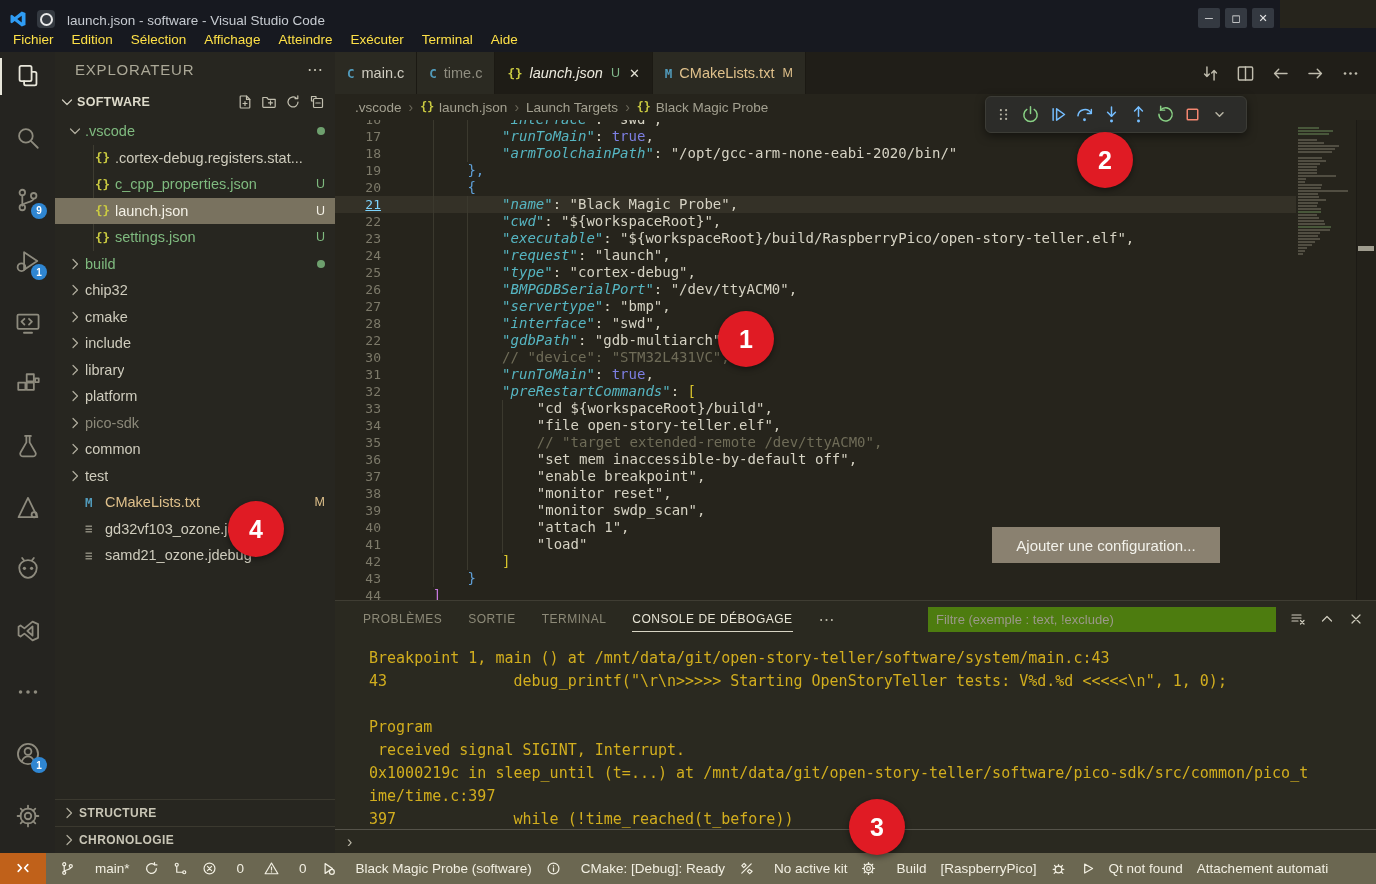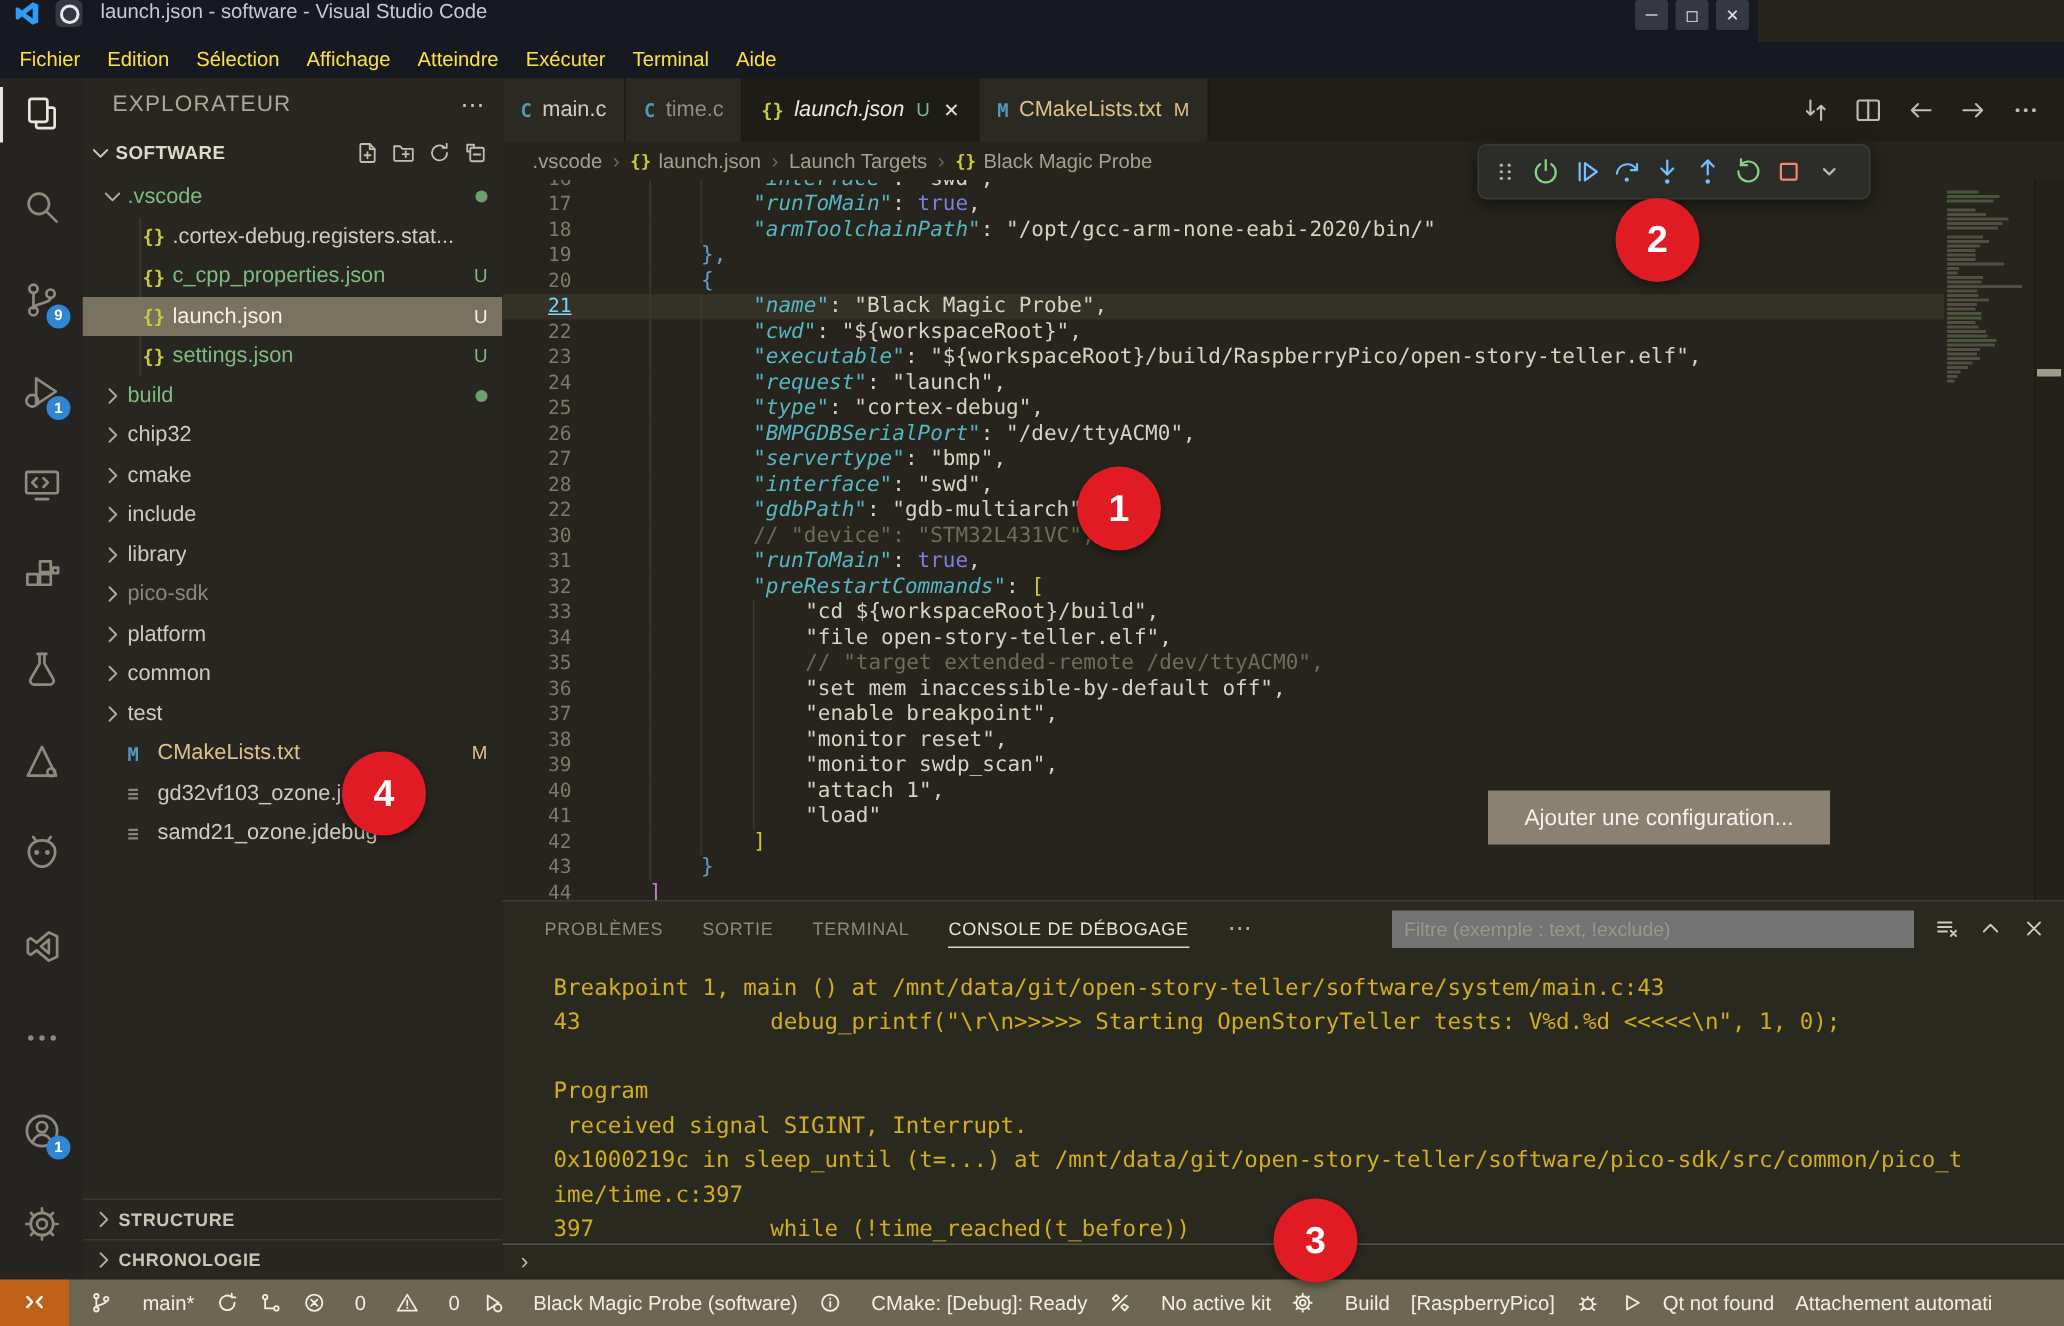--- a/index.html
+++ b/index.html
@@ -1,21 +1,21 @@
 <!DOCTYPE html>
 <html><head>
 <meta charset="utf-8">
 <style>
   html,body{margin:0;padding:0;}
   body{width:1376px;height:884px;position:relative;background:#26241c;font-family:"Liberation Sans",sans-serif;overflow:hidden;color:#cfccbd;}
   svg{display:block;}
   .ic{width:16px;height:16px;stroke:currentColor;fill:none;stroke-width:1.2;stroke-linecap:round;stroke-linejoin:round;}
 
   
-  #titlebar{position:absolute;left:0;top:0;width:1172px;height:28px;background:#171920;display:flex;align-items:flex-start;}
+  #titlebar{position:absolute;left:0;top:0;width:1280px;height:28px;background:#171920;display:flex;align-items:flex-end;}
   #vscode-logo{width:18px;height:18px;margin-left:9px;}
   #app-icon{width:18px;height:18px;margin-left:10px;background:#343940;border-radius:4px;display:flex;align-items:center;justify-content:center;}
   #app-icon .donut{width:9px;height:9px;border:2.5px solid #e8e8e8;border-radius:50%;}
   #window-title{margin-left:12px;font-size:13.5px;color:#c7cbd1;}
   #win-controls{margin-left:auto;display:flex;gap:5px;margin-right:6px;}
   .winbtn{width:22px;height:20px;background:#343941;display:flex;align-items:center;justify-content:center;color:#e6e6e6;font-size:11px;border-radius:2px;}
 
   
   #menubar{position:absolute;left:0;top:28px;width:1376px;height:24px;background:#171920;display:flex;align-items:center;padding-left:4px;box-sizing:border-box;}
   .menu-item{padding:0 9px;font-size:13.5px;color:#fde047;line-height:24px;}
@@ -113,21 +113,21 @@
   
   #addcfg{position:absolute;left:992px;top:527px;width:228px;height:36px;background:#8a8170;color:#f2f1ea;font-size:15px;display:flex;align-items:center;justify-content:center;z-index:30;}
 
   
   #panel{position:absolute;left:335px;top:600px;width:1041px;height:253px;background:#2a2920;border-top:1px solid #3f3d33;box-sizing:border-box;}
   #panel-header{height:36px;display:flex;align-items:center;padding:0 12px 0 28px;}
   .ptab{font-size:12px;letter-spacing:.5px;color:#8d8a78;margin-right:26px;height:36px;display:flex;align-items:center;position:relative;}
   .ptab.active{color:#e8e5d6;}
   .ptab.active::after{content:"";position:absolute;left:0;right:0;bottom:5px;height:1px;background:#d8d5c5;}
   #ptab-more{color:#b5b2a2;margin-right:20px;}
-  #filter{margin-left:auto;width:348px;height:25px;background:#737373;border:none;color:#e5e2d2;font-size:13px;padding:0 8px;box-sizing:border-box;font-family:"Liberation Sans",sans-serif;}
+  #filter{margin-left:auto;width:348px;height:25px;background:#4d7c0f;border:none;color:#e5e2d2;font-size:13px;padding:0 8px;box-sizing:border-box;font-family:"Liberation Sans",sans-serif;}
   #filter::placeholder{color:#9b9889;}
   #panel-icons{display:flex;align-items:center;gap:13px;margin-left:14px;color:#cfccbd;}
   #console{position:absolute;left:34px;top:46px;width:940px;font-family:"DejaVu Sans Mono",monospace;font-size:15px;line-height:23px;color:#d2ae1e;white-space:pre-wrap;word-break:break-all;}
   #prompt-row{position:absolute;left:0;bottom:0;width:100%;height:23px;border-top:1px solid #55534a;display:flex;align-items:center;}
   #prompt-chev{margin-left:12px;color:#b9b6a6;}
 
   
   #statusbar{position:absolute;left:0;top:853px;width:1376px;height:31px;background:#6b6751;display:flex;align-items:center;overflow:hidden;}
   #sb-remote{width:46px;height:31px;background:#c0611a;display:flex;align-items:center;justify-content:center;flex:none;color:#fff;}
   .sitem{display:flex;align-items:center;gap:20px;margin-left:14px;font-size:13.5px;color:#f2efe2;white-space:nowrap;}
@@ -346,31 +346,31 @@
           <path d="M6 3.5L10.5 8 6 12.5"></path>
         </svg>
         <span class="lbl">include</span>
       </div>
       <div class="trow">
         <svg viewBox="0 0 16 16" class="ic chev">
           <path d="M6 3.5L10.5 8 6 12.5"></path>
         </svg>
         <span class="lbl">library</span>
       </div>
+      <div class="trow">
+        <svg viewBox="0 0 16 16" class="ic chev">
+          <path d="M6 3.5L10.5 8 6 12.5"></path>
+        </svg>
+        <span class="lbl">platform</span>
+      </div>
       <div class="trow   dim">
         <svg viewBox="0 0 16 16" class="ic chev">
           <path d="M6 3.5L10.5 8 6 12.5"></path>
         </svg>
         <span class="lbl">pico-sdk</span>
-      </div>
-      <div class="trow">
-        <svg viewBox="0 0 16 16" class="ic chev">
-          <path d="M6 3.5L10.5 8 6 12.5"></path>
-        </svg>
-        <span class="lbl">platform</span>
       </div>
       <div class="trow">
         <svg viewBox="0 0 16 16" class="ic chev">
           <path d="M6 3.5L10.5 8 6 12.5"></path>
         </svg>
         <span class="lbl">common</span>
       </div>
       <div class="trow">
         <svg viewBox="0 0 16 16" class="ic chev">
           <path d="M6 3.5L10.5 8 6 12.5"></path>

